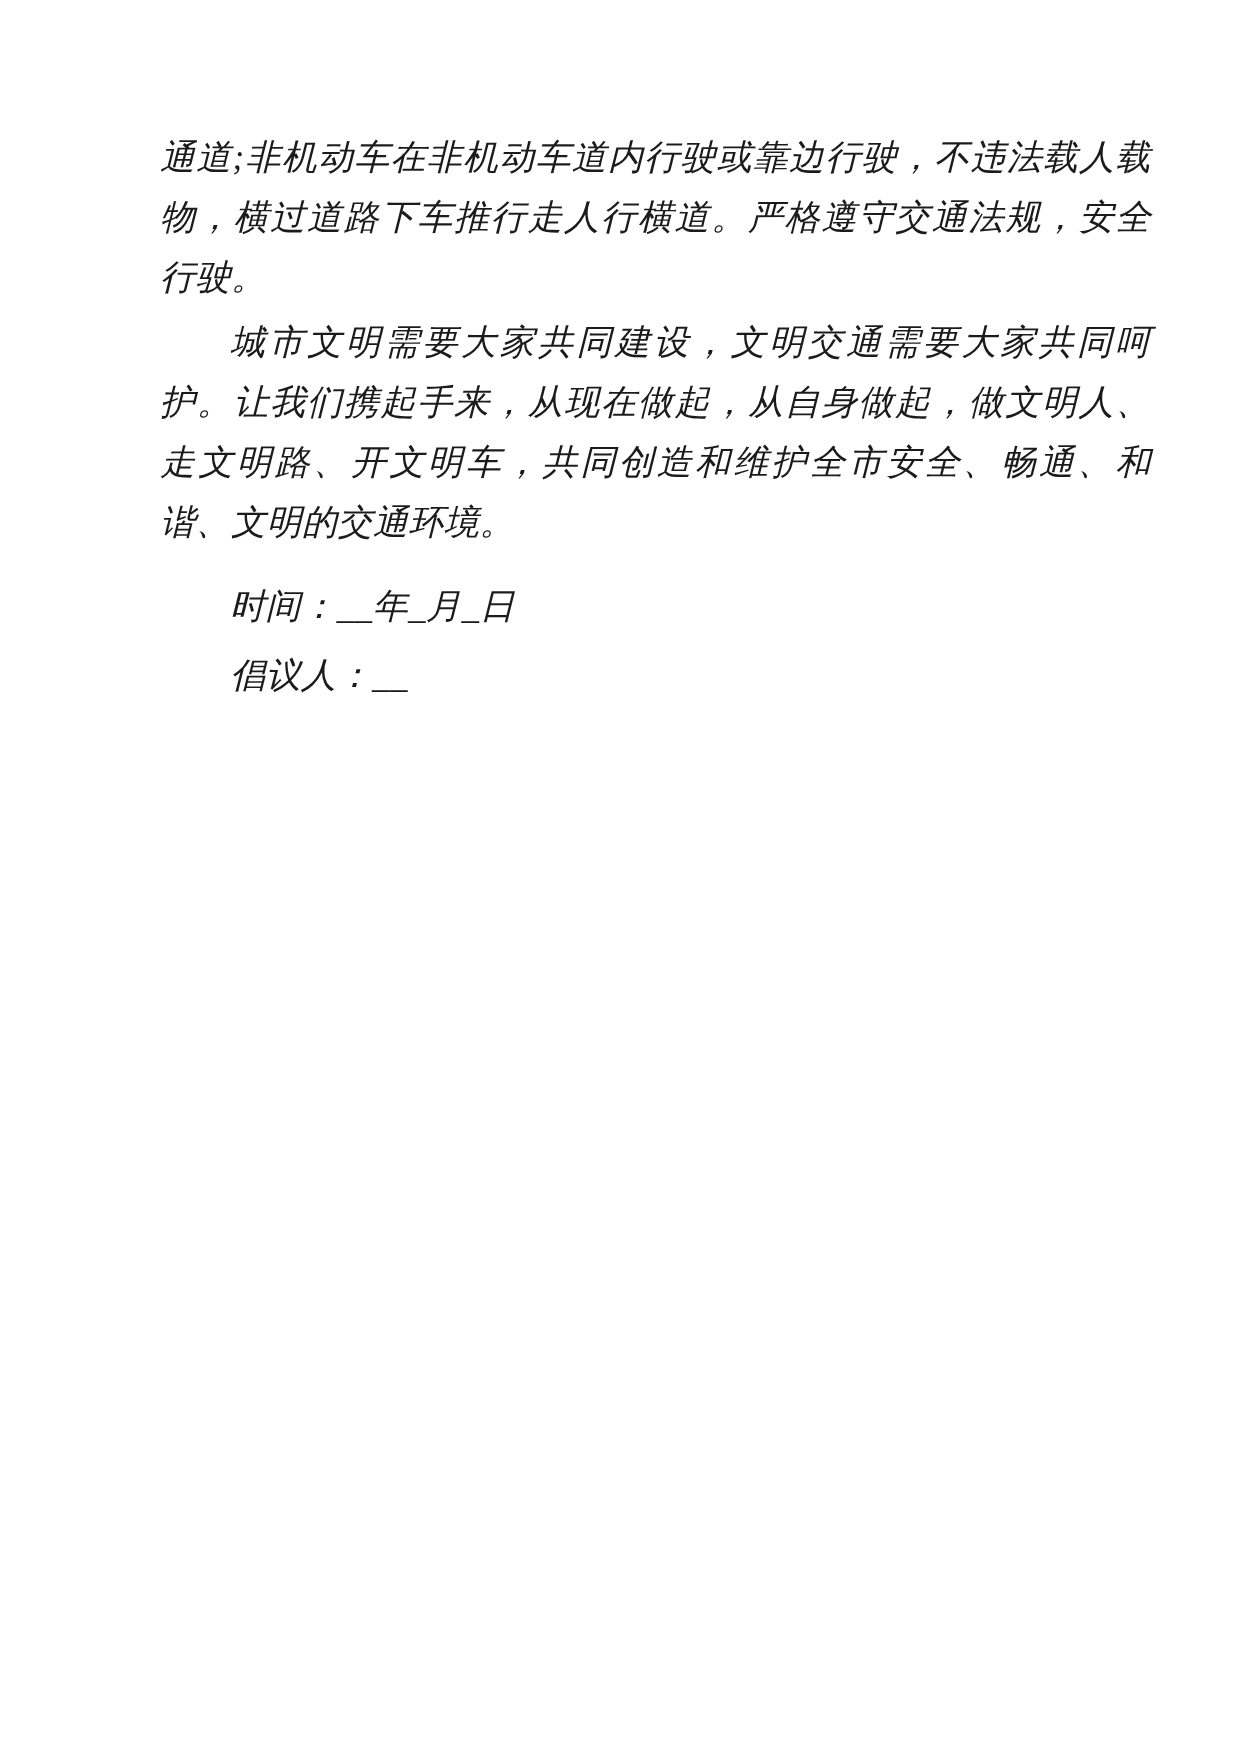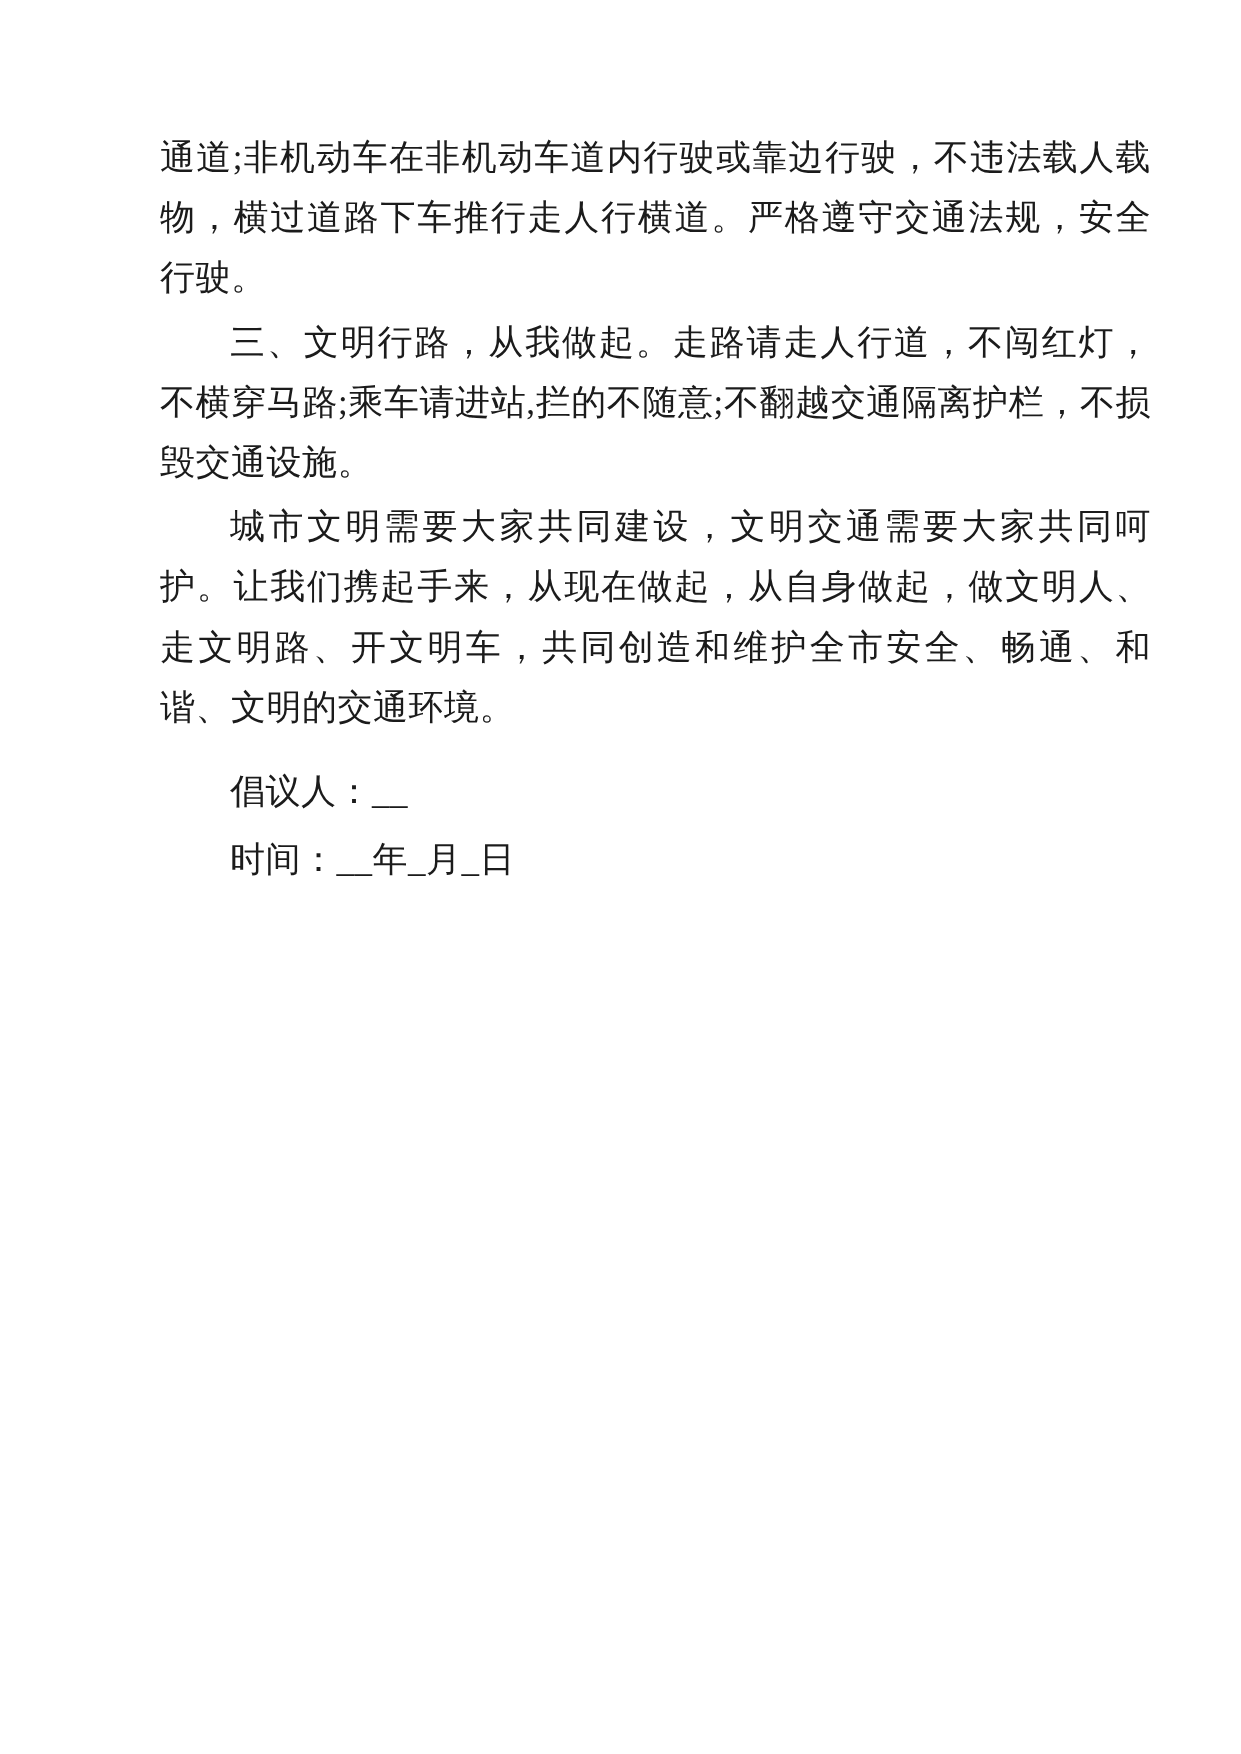--- a/index.html
+++ b/index.html
@@ -13,20 +13,21 @@
     font-family: "Liberation Serif", "DejaVu Serif", serif;
     color: #1a1a1a;
     overflow: hidden;
   }
   .page {
     box-sizing: border-box;
     width: 1241px;
     height: 1754px;
     padding: 128px 90px 0 160px;
     position: relative;
+    font-style: italic;
   }
   .doc-body {
     font-size: 35px;
     line-height: 1.72;
     letter-spacing: 0.5px;
     color: #1b1b1b;
     text-align: justify;
     text-justify: inter-ideograph;
   }
   .para {
@@ -48,24 +49,23 @@
 </style>
 </head>
 <body>
 
 <div class="page">
   <div class="doc-body">
 
     <p class="para">通道;非机动车在非机动车道内行驶或靠边行驶，不违法载人载物，横过道路下车推行走人行横道。严格遵守交通法规，安全行驶。</p>
 
 
-    <p class="para indent">三、文明行路，从我做起。走路请走人行道，不闯红灯，不横穿马路;乘车请进站,拦的不随意;不翻越交通隔离护栏，不损毁交通设施。</p>
 
 
     <p class="para indent">城市文明需要大家共同建设，文明交通需要大家共同呵护。让我们携起手来，从现在做起，从自身做起，做文明人、走文明路、开文明车，共同创造和维护全市安全、畅通、和谐、文明的交通环境。</p>
 
     <div class="sign-block">
+      <p class="sign-line">时间：__年_月_日</p>
       <p class="sign-line">倡议人：__</p>
-      <p class="sign-line">时间：__年_月_日</p>
     </div>
 
   </div>
 </div>
 
 </body></html>

